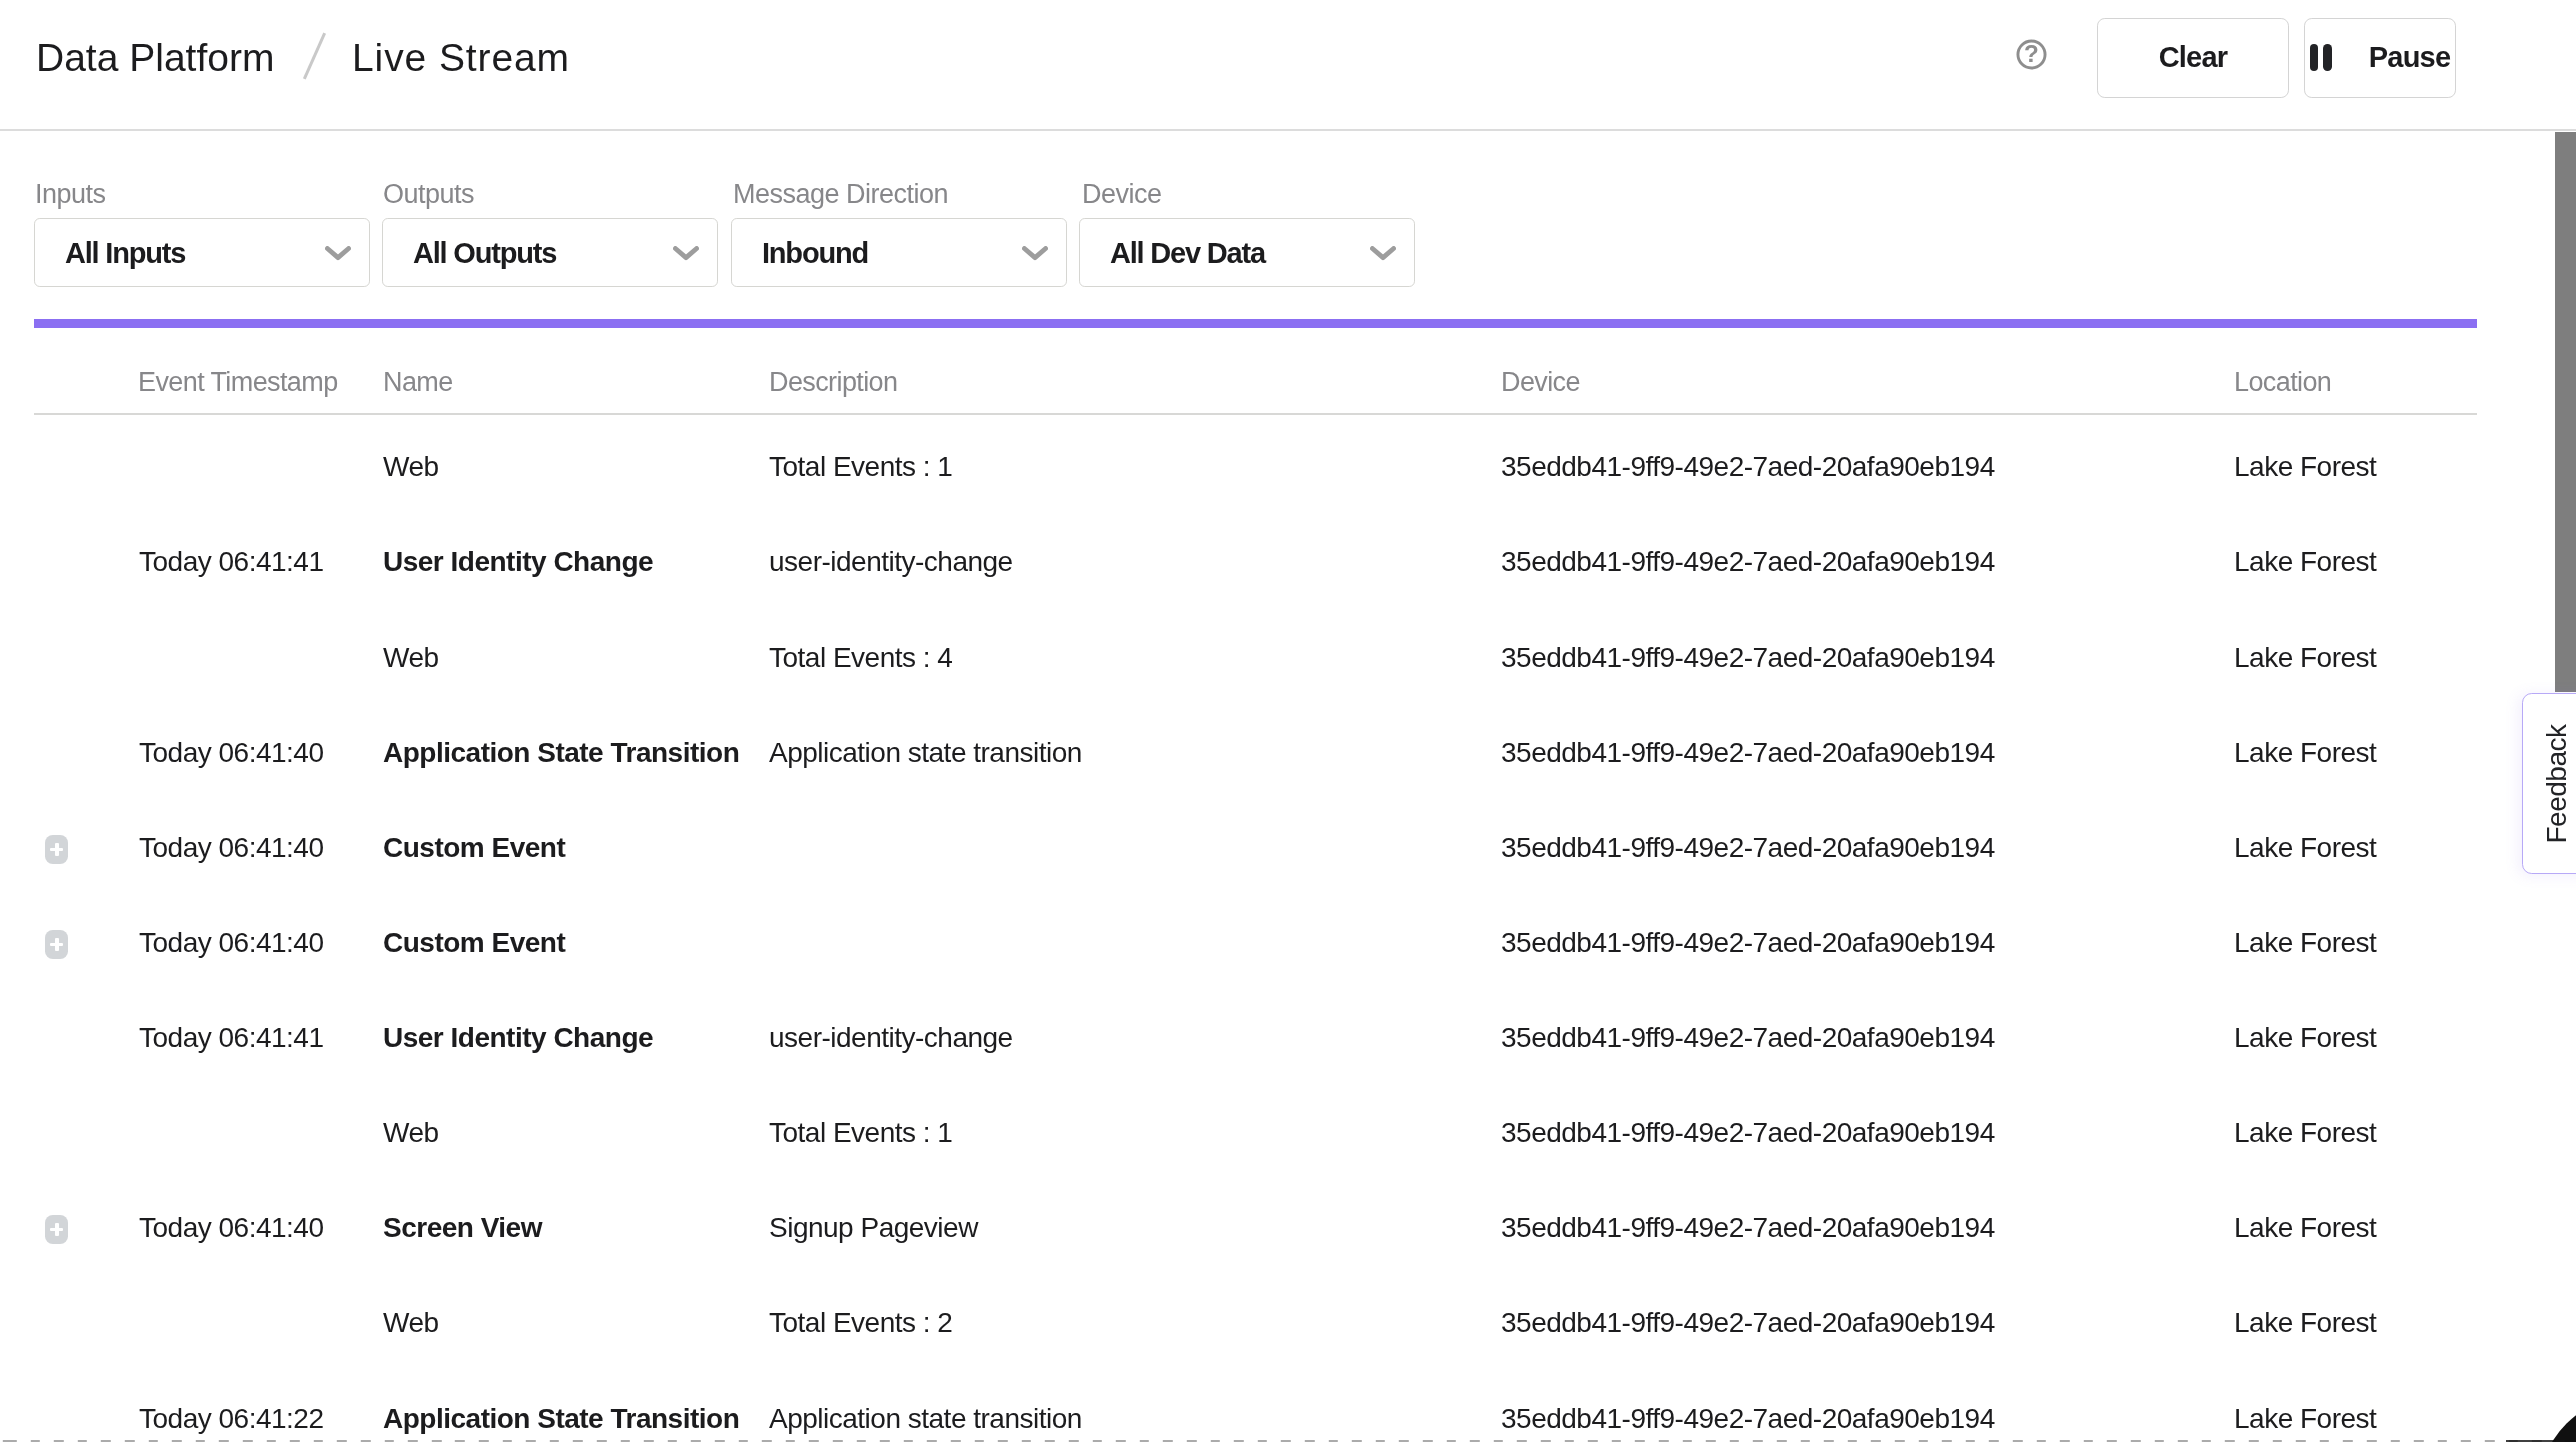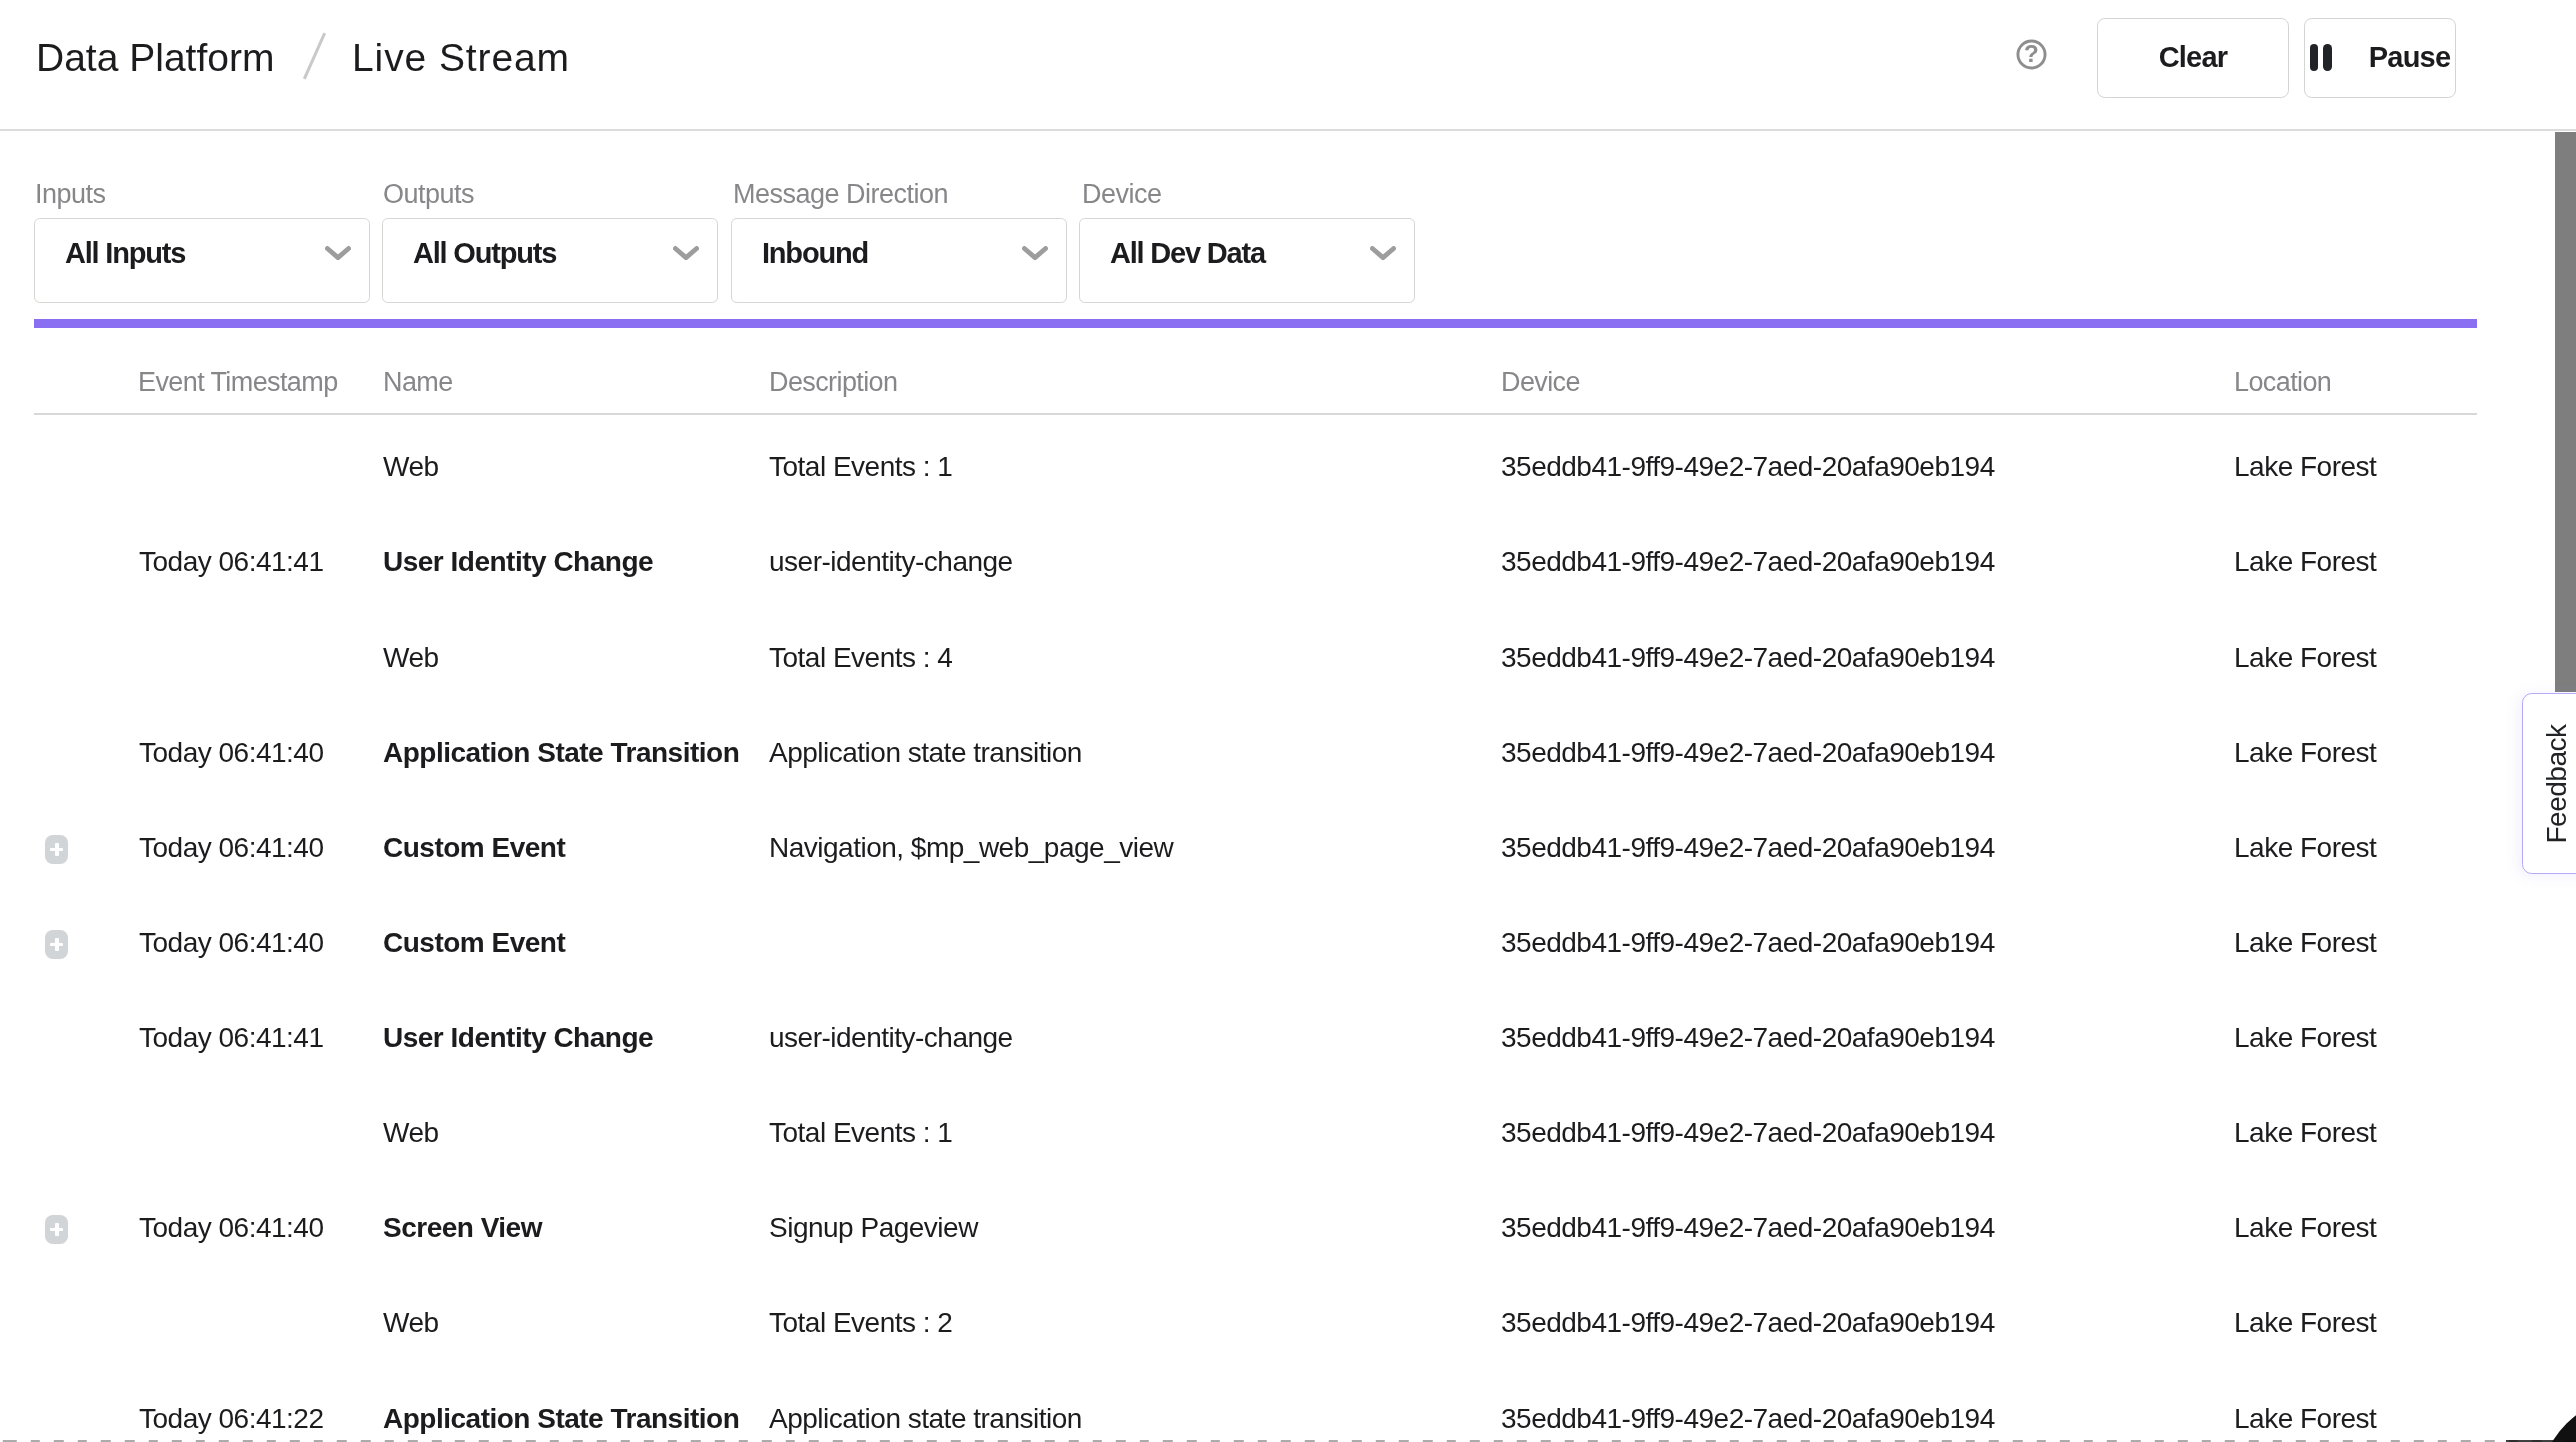--- a/index.html
+++ b/index.html
@@ -14,21 +14,21 @@
 .btn { top:17.5px; height:80px; border:1.9px solid #d4d4d4; border-radius:7.8px; background:#fff; font-weight:700; font-size:29px; letter-spacing:-0.8px; display:flex; align-items:center; justify-content:center; }
 #btn-clear { left:2097px; width:192px; }
 #btn-pause { left:2304px; width:152px; }
 #btn-pause .bars { display:inline-block; width:22px; height:27px; margin-right:37px; position:relative; top:0px; }
 #btn-pause .bars i { position:absolute; top:0; width:8.7px; height:27px; background:#222326; border-radius:4.4px; }
 #btn-pause .bars i.b2 { left:13.6px; }
 #hdr-line { left:0; top:129px; width:2576px; height:1.9px; background:#dcdcdc; }
 
 
 .flabel { top:181px; font-size:27px; line-height:27px; color:#87878a; letter-spacing:-0.5px; white-space:nowrap; }
-.dd { top:218px; width:336px; height:85px; border:1.9px solid #d6d6d2; border-radius:5.8px; background:#fff; }
+.dd { top:218px; width:336px; height:69px; border:1.9px solid #d6d6d2; border-radius:5.8px; background:#fff; }
 .dd span { position:absolute; left:30px; top:1.9px; line-height:65px; font-size:29px; font-weight:700; letter-spacing:-1.2px; white-space:nowrap; }
 .dd svg { position:absolute; right:18.4px; top:27px; }
 
 
 #purple { left:34px; top:319px; width:2443px; height:8.7px; background:#8b6ff2; }
 
 
 .th { top:369px; font-size:27px; line-height:27px; color:#87878a; letter-spacing:-0.6px; white-space:nowrap; }
 #th-line { left:34px; top:413px; width:2443px; height:1.9px; background:#d8d8d6; }
 .row { left:0; top:0; width:2084px; height:95px; position:absolute; }
@@ -129,21 +129,20 @@
     <div class="c1">Today 06:41:40</div>
     <div class="c2 bold">Application State Transition</div>
     <div class="c3">Application state transition</div>
     <div class="c4">35eddb41-9ff9-49e2-7aed-20afa90eb194</div>
     <div class="c5">Lake Forest</div>
   </div>
   <div class="row" style="top:800px;">
     <span class="plus"></span>
     <div class="c1">Today 06:41:40</div>
     <div class="c2 bold">Custom Event</div>
-    <div class="c3">Navigation, $mp_web_page_view</div>
     <div class="c4">35eddb41-9ff9-49e2-7aed-20afa90eb194</div>
     <div class="c5">Lake Forest</div>
   </div>
   <div class="row" style="top:895px;">
     <span class="plus"></span>
     <div class="c1">Today 06:41:40</div>
     <div class="c2 bold">Custom Event</div>
     <div class="c4">35eddb41-9ff9-49e2-7aed-20afa90eb194</div>
     <div class="c5">Lake Forest</div>
   </div>

